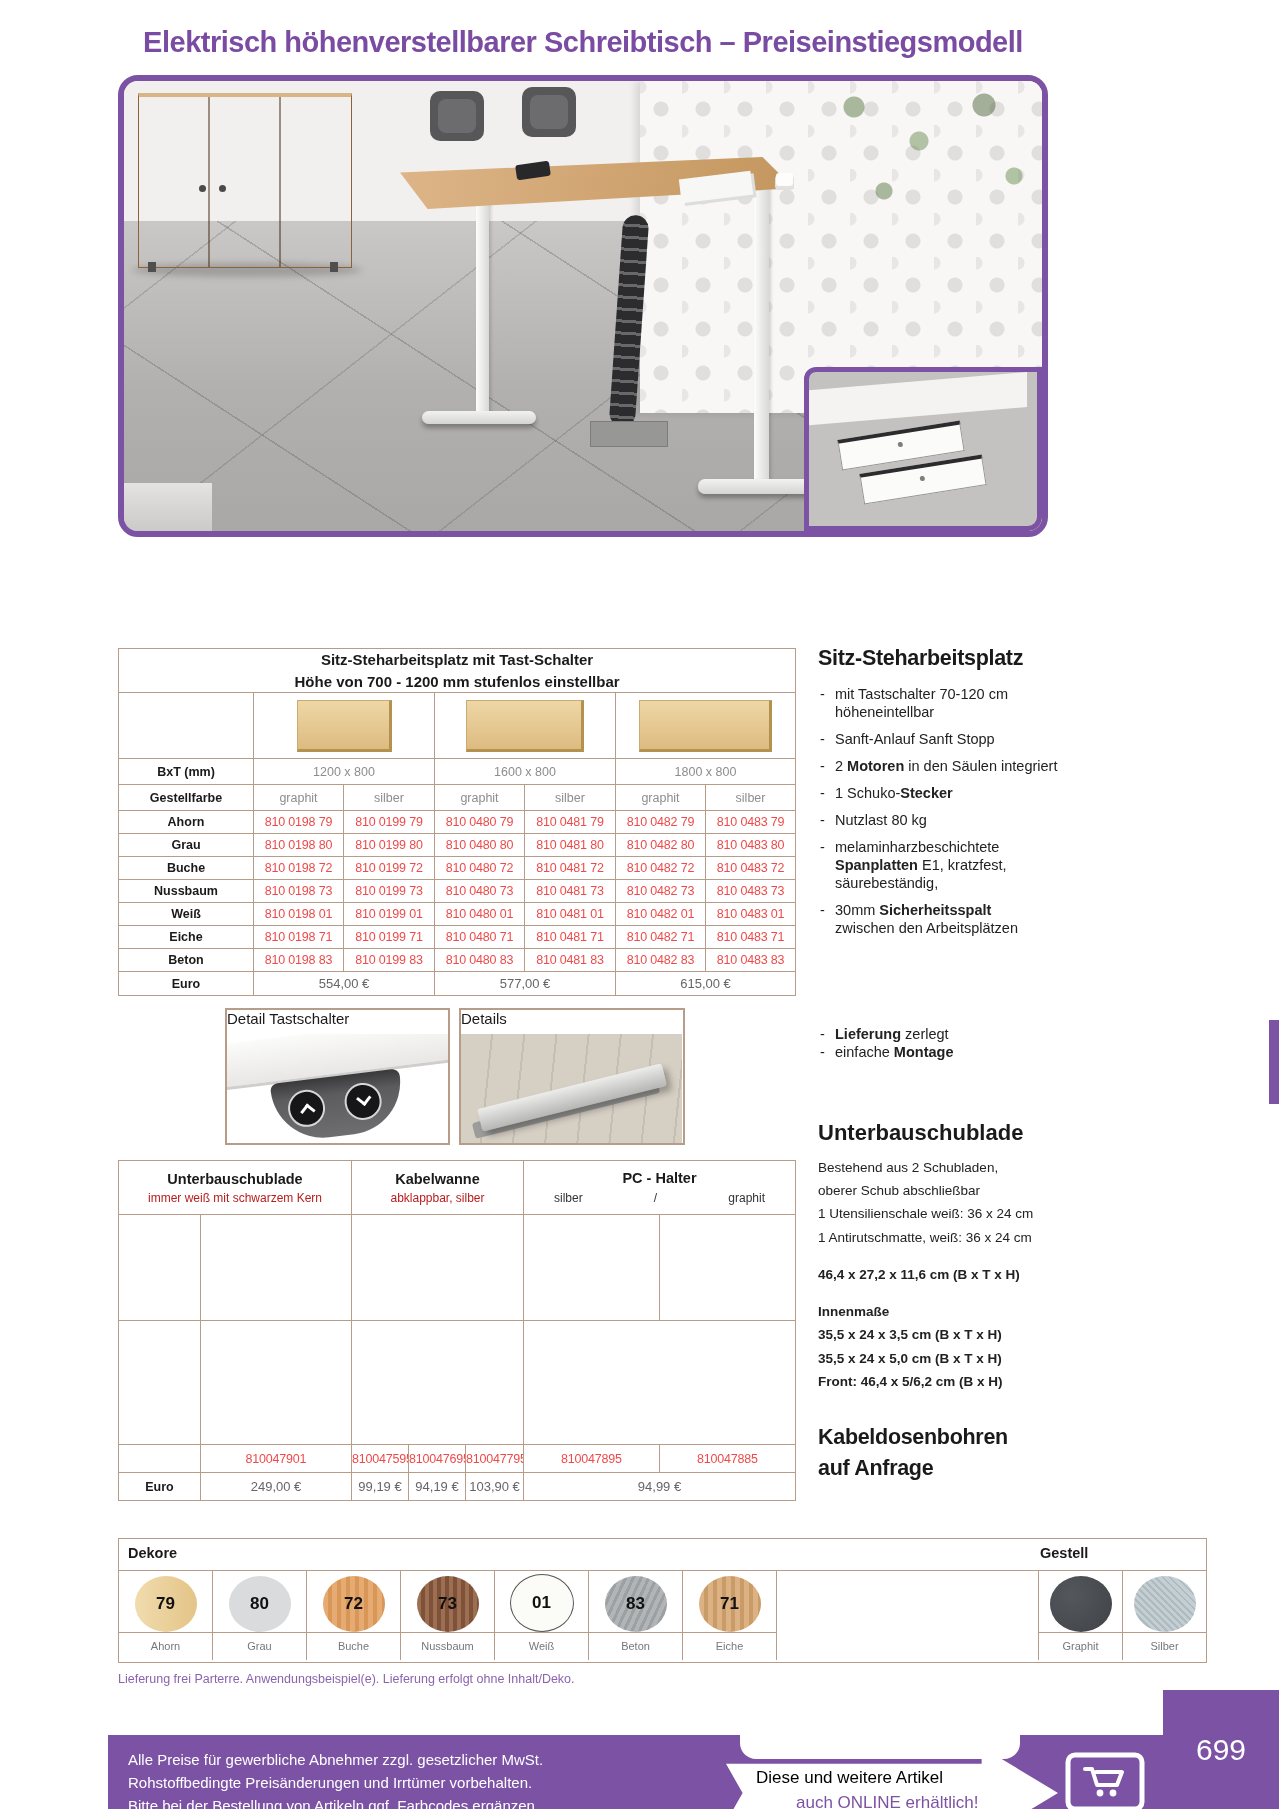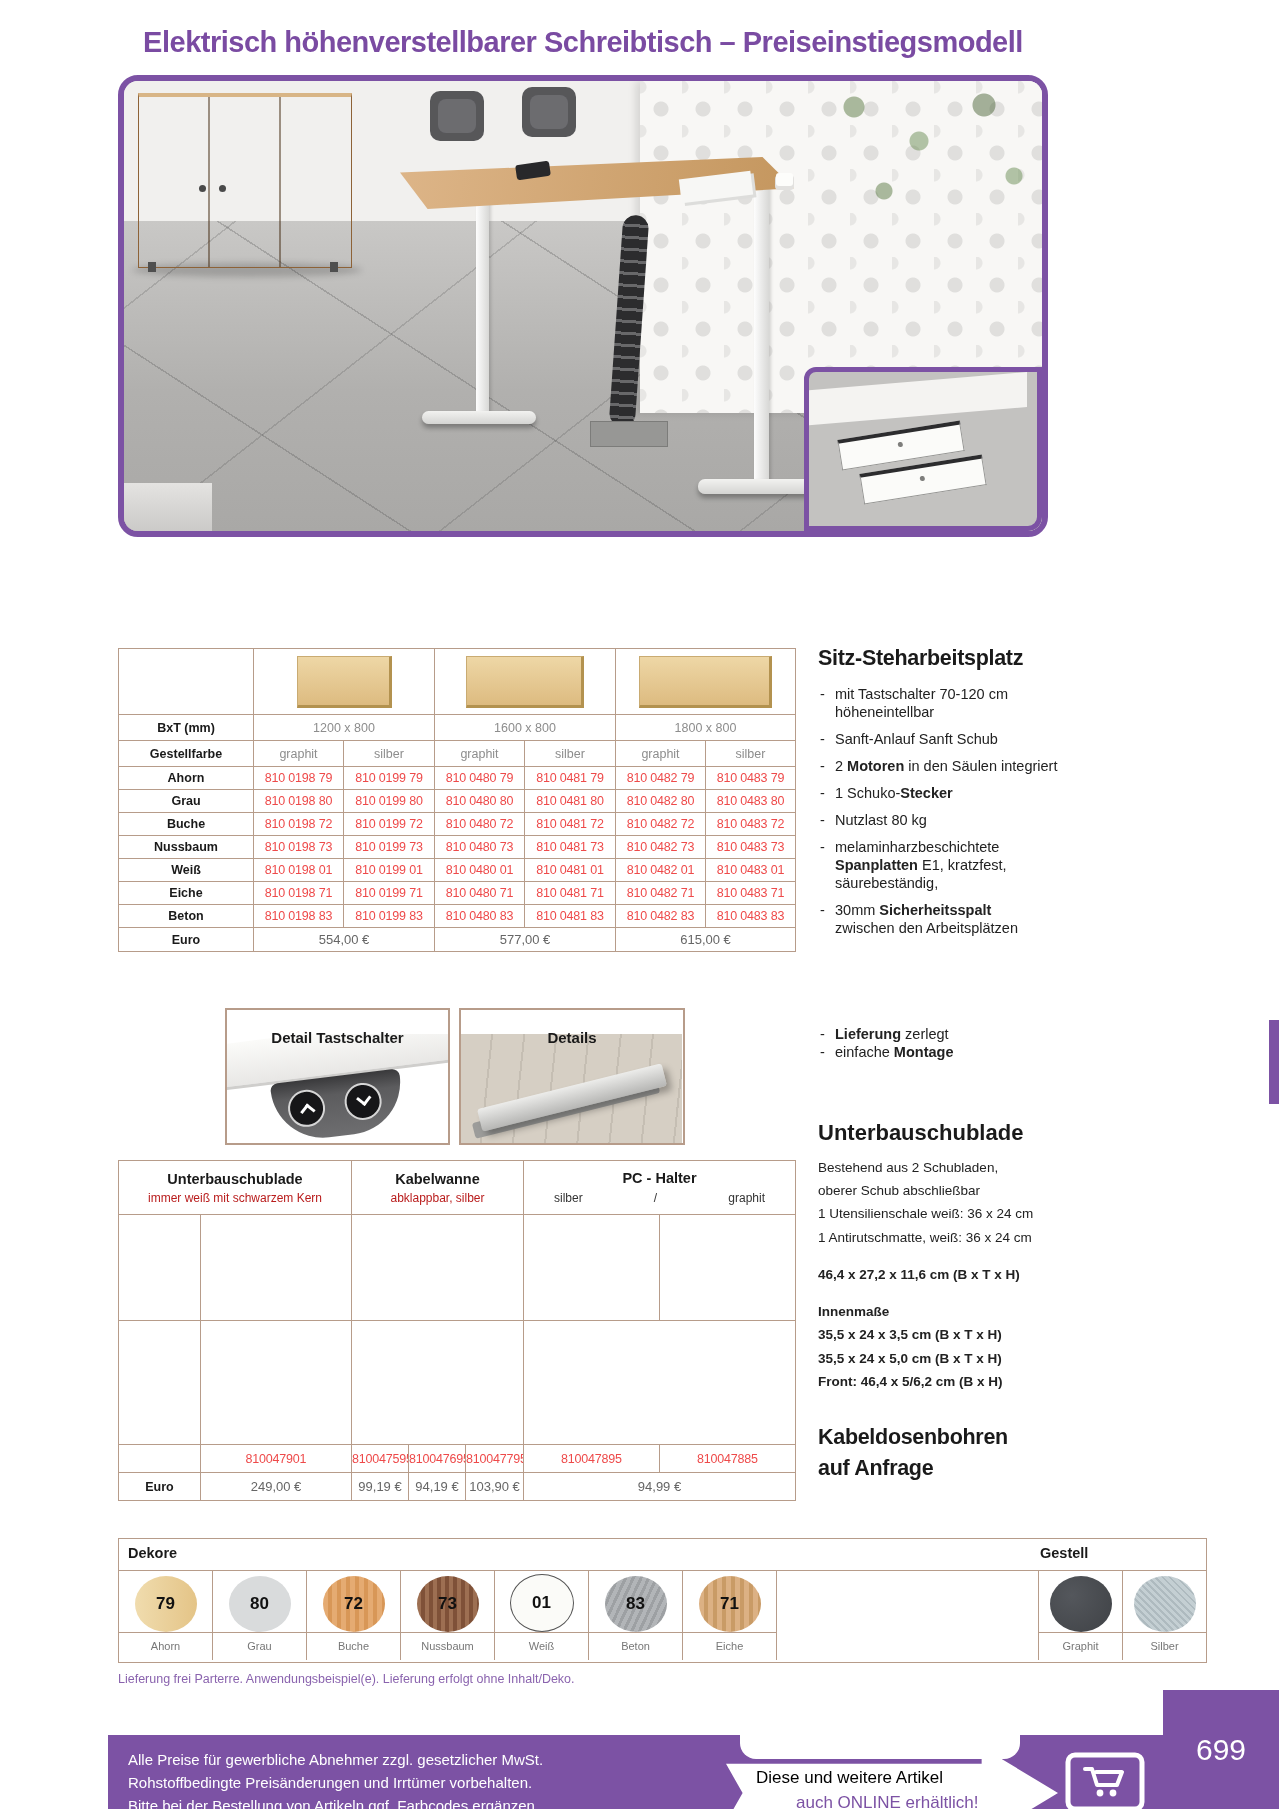--- a/index.html
+++ b/index.html
@@ -77,21 +77,21 @@
   td.price{color:#666;font-size:13px;text-align:center}
   .plate{margin:0 auto;height:52px;background:linear-gradient(180deg,#eed7a6,#ddbb80);
     border:1px solid #c9ab72;border-right:3px solid #b3924f;border-bottom:3px solid #b3924f;box-sizing:border-box}
   .gh{font-size:14.5px;font-weight:bold;text-align:center;line-height:1.5;padding-top:3px}
   .gsub{font-size:12px;font-weight:normal;color:#b91c1c;line-height:1.2}
   .pcsub{display:flex;justify-content:space-between;padding:0 30px;font-size:12px;color:#333;font-weight:normal}
 
   
   .detail-box{position:absolute;top:1008px;width:225px;height:137px;border:2px solid #b79c8a;
     background:#fff;box-sizing:border-box;overflow:hidden}
-  .detail-box .cap{position:relative;z-index:3;text-align:center;font-size:15px;font-weight:bold;padding-top:19px}
+  .detail-box .cap{position:relative;z-index:3;text-align:left;font-size:15px;font-weight:normal;padding-top:0}
   .detail-box *{box-sizing:border-box}
   .sc{position:absolute;left:0;top:24px;width:221px;height:109px;overflow:hidden}
   .sc *{position:absolute}
   .desk-slab{left:-10px;top:-4px;width:245px;height:46px;background:linear-gradient(180deg,#fbfbf9,#e8e7e5);
     transform:rotate(-7deg);border-bottom:3px solid #cfcecc}
   .pod{left:46px;top:42px;width:130px;height:60px;transform:rotate(-7deg);
     background:linear-gradient(180deg,#39393b,#5c5c5e 30%,#6e6e70);border-radius:8px 8px 56px 56px}
   .btn{width:37px;height:37px;border-radius:50%;background:#161618;border:2px solid #d6d6d6;top:10px}
   .chev{position:absolute;left:12px;width:11px;height:11px;border-left:3px solid #fff;border-top:3px solid #fff}
   .chev.up{top:14px;transform:rotate(45deg)}
@@ -213,20 +213,26 @@
   <colgroup>
       <col style="width:135px">
       <col style="width:90px">
       <col style="width:91px">
       <col style="width:90px">
       <col style="width:91px">
       <col style="width:90px">
       <col style="width:90px">
     </colgroup>
   <tbody>
+      <tr style="height:44px">
+    <td colspan="7" class="tt">
+      <div>Sitz-Steharbeitsplatz mit Tast-Schalter</div>
+      <div>Höhe von 700 - 1200 mm stufenlos einstellbar</div>
+    </td>
+  </tr>
   <tr style="height:66px">
     <th class="rl"></th>
     <td colspan="2">
           <div class="plate" style="width:95px"></div>
         </td>
     <td colspan="2">
           <div class="plate" style="width:118px"></div>
         </td>
     <td colspan="2">
           <div class="plate" style="width:133px"></div>
@@ -426,21 +432,21 @@
   </tr>
 </tbody>
   </table>
 
 <div class="sb-heading" style="left:818px;top:646px">Sitz-Steharbeitsplatz</div>
 
 <ul class="features" style="left:818px;top:686px">
   <li>
     <span>mit Tastschalter 70-120 cm</span><br><span>höheneintellbar</span></li>
   <li>
-    <span>Sanft-Anlauf Sanft Schub</span></li>
+    <span>Sanft-Anlauf Sanft Stopp</span></li>
   <li>
     <span>2 </span><span class="b">Motoren</span><span> in den Säulen integriert</span></li>
   <li>
     <span>1 Schuko-</span><span class="b">Stecker</span></li>
   <li>
     <span>Nutzlast 80 kg</span></li>
   <li>
     <span>melaminharzbeschichtete</span><br><span class="b">Spanplatten</span><span> E1, kratzfest,</span><br><span>säurebeständig,</span></li>
   <li>
     <span>30mm </span><span class="b">Sicherheitsspalt</span><br><span>zwischen den Arbeitsplätzen</span></li>

